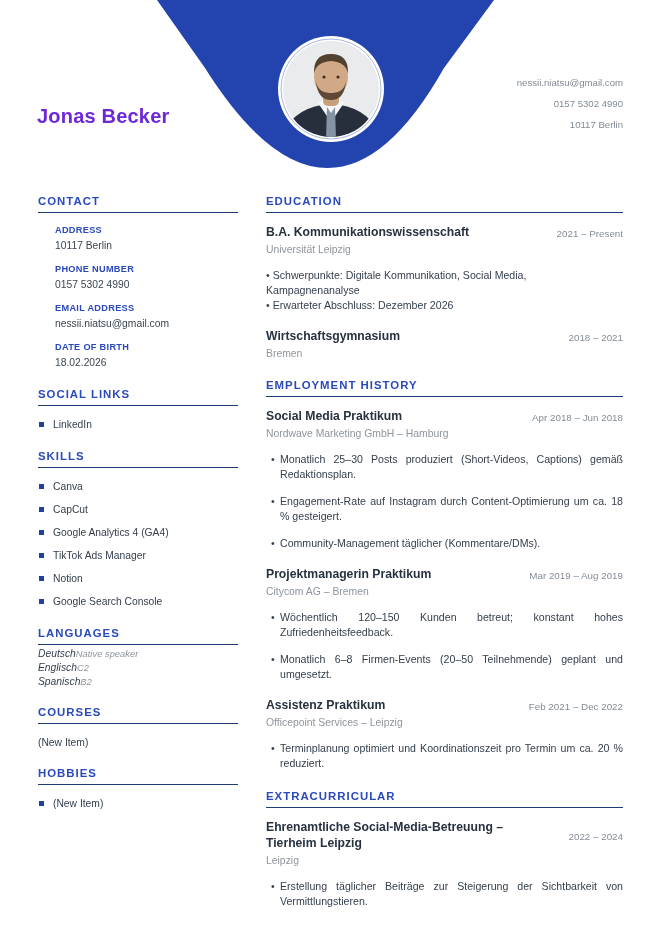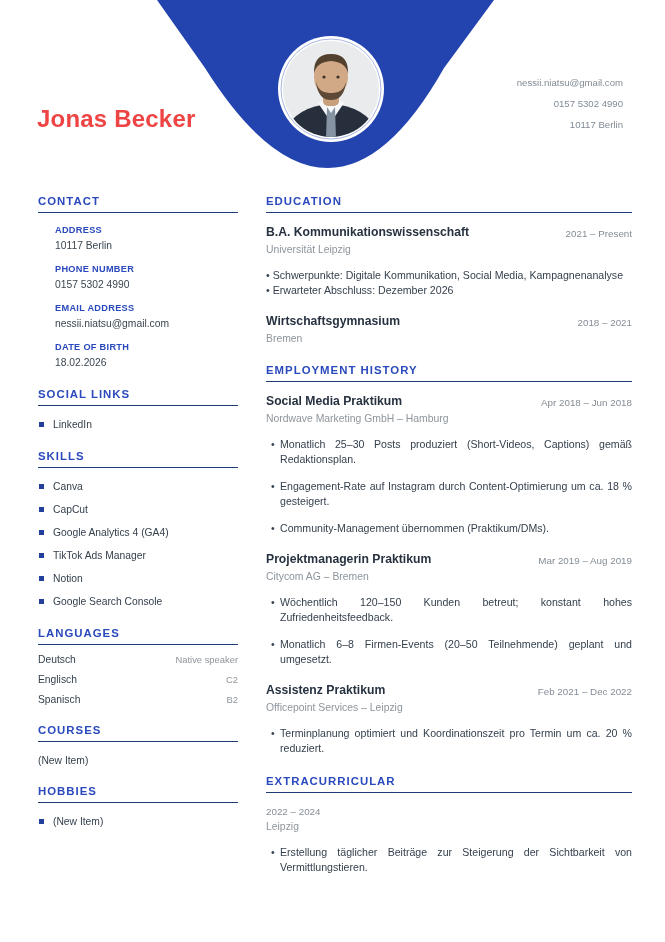--- a/index.html
+++ b/index.html
@@ -11,29 +11,29 @@
     height: 942px;
     overflow: hidden;
   }
   .page { width: 665px; height: 942px; position: relative; background: #fff; }
 
   
   .header { position: relative; height: 176px; }
   .banner-svg { position: absolute; top: 0; left: 0; display: block; }
   .name {
     position: absolute; left: 37px; top: 105px;
-    font-size: 24px; font-weight: bold; color: #ef4444; letter-spacing: 0.2px;
+    font-size: 20px; font-weight: bold; color: #6d28d9; letter-spacing: 0.2px;
   }
   .header-contact {
     position: absolute; right: 42px; top: 72px;
     text-align: right; font-size: 9.6px; color: #818b94; line-height: 21px;
   }
 
   
-  .columns { display: flex; padding: 0 33px 0 38px; gap: 28px; }
+  .columns { display: flex; padding: 0 42px 0 38px; gap: 28px; }
   .col-left { width: 200px; flex: none; }
   .col-right { flex: 1; min-width: 0; }
 
   .section { margin-top: 19px; }
   .sec-title {
     font-size: 11.4px; font-weight: bold; letter-spacing: 1px;
     color: #2a49bd; padding-bottom: 5px; border-bottom: 1.7px solid #203c74;
   }
 
   
@@ -44,21 +44,21 @@
   .sq-list { list-style: none; margin-top: 13px; }
   .sq-list li {
     font-size: 10.3px; color: #333f4c; position: relative;
     padding-left: 15px; margin-bottom: 11px; line-height: 12px;
   }
   .sq-list li::before {
     content: ""; position: absolute; left: 1px; top: 3px;
     width: 5px; height: 5px; background: #233f9c;
   }
 
-  .lang-row { display: flex; justify-content: space-between; align-items: baseline; margin-top: 9px; }
+  .lang-row { display: flex; align-items: baseline; margin-top: 3px; font-style: italic; }
   .lang-name { font-size: 10.3px; color: #333f4c; }
   .lang-level { font-size: 9.4px; color: #8d959c; }
 
   .plain-item { font-size: 10.3px; color: #333f4c; margin-top: 13px; }
 
   
   .entry { margin-top: 11px; }
   .entry + .entry { margin-top: 15px; }
   .entry-head { display: flex; justify-content: space-between; align-items: center; }
   .entry-title {
@@ -223,21 +223,21 @@
 
         <div class="entry">
           <div class="entry-head">
             <div class="entry-title">Social Media Praktikum</div>
             <div class="entry-date">Apr 2018 – Jun 2018</div>
           </div>
           <div class="entry-sub">Nordwave Marketing GmbH – Hamburg</div>
           <ul class="job-bullets">
             <li>Monatlich 25–30 Posts produziert (Short-Videos, Captions) gemäß Redaktionsplan.</li>
             <li>Engagement-Rate auf Instagram durch Content-Optimierung um ca. 18 % gesteigert.</li>
-            <li>Community-Management übernommen (Praktikum/DMs).</li>
+            <li>Community-Management täglicher (Kommentare/DMs).</li>
           </ul>
         </div>
 
         <div class="entry">
           <div class="entry-head">
             <div class="entry-title">Projektmanagerin Praktikum</div>
             <div class="entry-date">Mar 2019 – Aug 2019</div>
           </div>
           <div class="entry-sub">Citycom AG – Bremen</div>
           <ul class="job-bullets">
@@ -256,20 +256,21 @@
             <li>Terminplanung optimiert und Koordinationszeit pro Termin um ca. 20 % reduziert.</li>
           </ul>
         </div>
       </div>
 
       <div class="section">
         <div class="sec-title">EXTRACURRICULAR</div>
 
         <div class="entry">
           <div class="entry-head">
+            <div class="entry-title">Ehrenamtliche Social-Media-Betreuung – Tierheim Leipzig</div>
             <div class="entry-date">2022 – 2024</div>
           </div>
           <div class="entry-sub">Leipzig</div>
           <ul class="job-bullets">
             <li>Erstellung täglicher Beiträge zur Steigerung der Sichtbarkeit von Vermittlungstieren.</li>
           </ul>
         </div>
       </div>
 
     </main>

